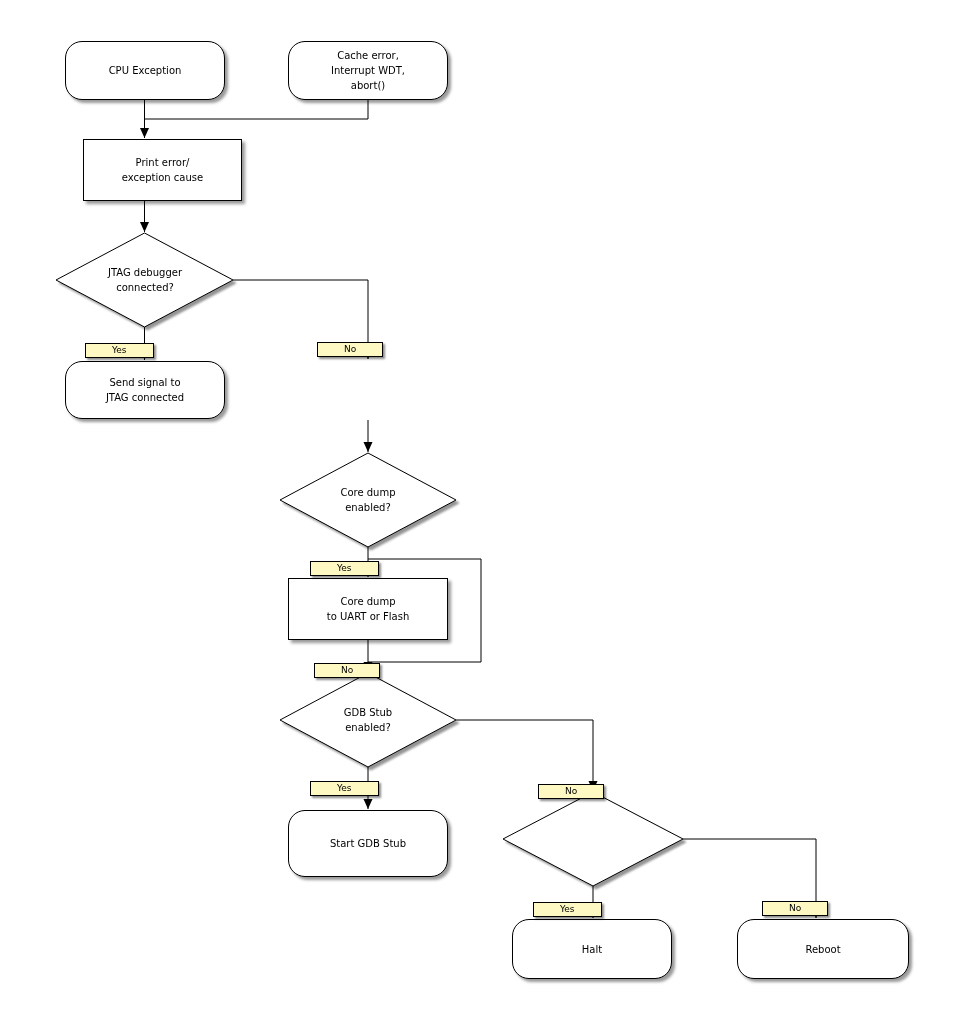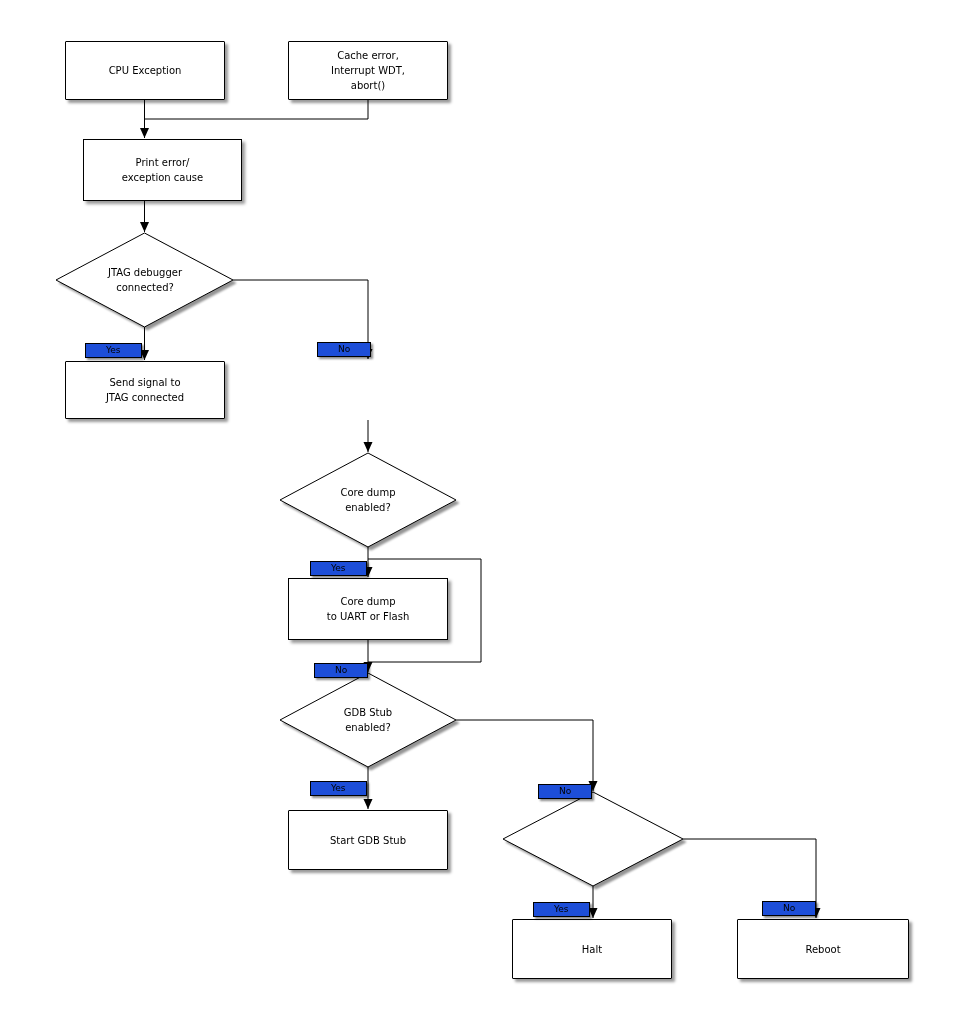--- a/index.html
+++ b/index.html
@@ -9,29 +9,29 @@
     overflow:hidden;
   }
   .layer { position:absolute; left:0; top:0; }
   .node {
     position:absolute; background:#fff; border:1px solid #000;
     display:flex; align-items:center; justify-content:center;
     text-align:center; font-size:10px; line-height:1.5;
     white-space:pre-line; box-shadow:3px 3px 3px rgba(0,0,0,0.40);
     box-sizing:border-box;
   }
-  .rounded { border-radius:1px; }
+  .rounded { border-radius:17px; }
   .dlabel {
     position:absolute; display:flex; align-items:center; justify-content:center;
     text-align:center; font-size:10px; line-height:1.5; white-space:pre-line;
     pointer-events:none;
   }
   .tag {
-    position:absolute; background:#1d4ed8; border:1px solid #000;
-    font-size:9px; line-height:11px; padding:1px 20px;
+    position:absolute; background:#fef9c3; border:1px solid #000;
+    font-size:9px; line-height:11px; padding:1px 26px;
     box-shadow:2px 2px 2px rgba(0,0,0,0.45); box-sizing:border-box;
   }
   svg .edge { stroke:#000; stroke-width:1; fill:none; }
   svg .decision { fill:#fff; stroke:#000; stroke-width:1; }
 </style>
 </head>
 <body>
 
 <div class="stage">
 
@@ -84,21 +84,21 @@
     <span>Send signal to
 JTAG connected</span>
   </div>
 
 
   <div class="node" style="left:288px;top:578px;width:160px;height:62px">
     <span>Core dump
 to UART or Flash</span>
   </div>
 
-  <div class="node rounded" style="left:288px;top:810px;width:160px;height:60px">
+  <div class="node rounded" style="left:288px;top:810px;width:160px;height:67px">
     <span>Start GDB Stub</span>
   </div>
 
   <div class="node rounded" style="left:512px;top:919px;width:160px;height:60px">
     <span>Halt</span>
   </div>
 
   <div class="node rounded" style="left:737px;top:919px;width:172px;height:60px">
     <span>Reboot</span>
   </div>

